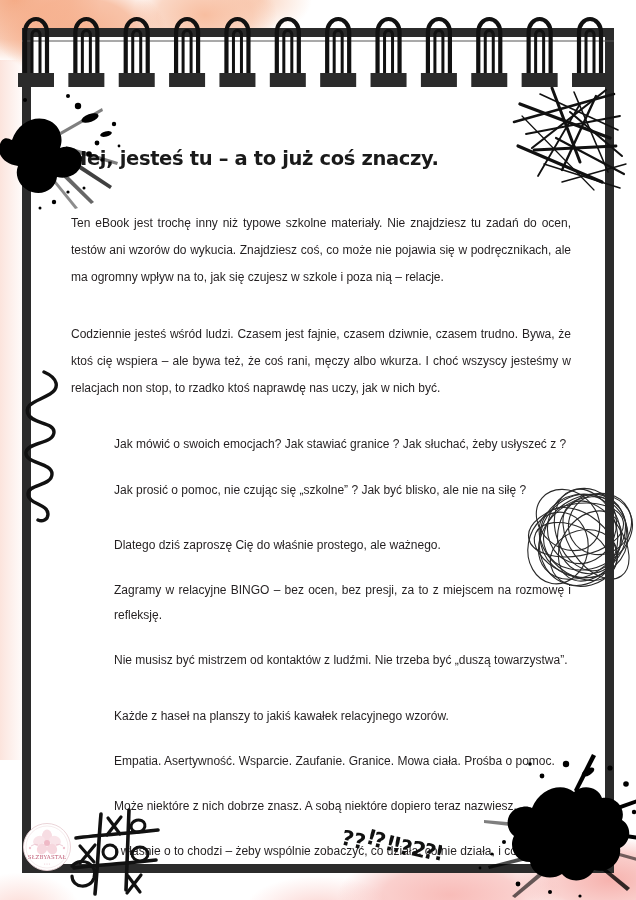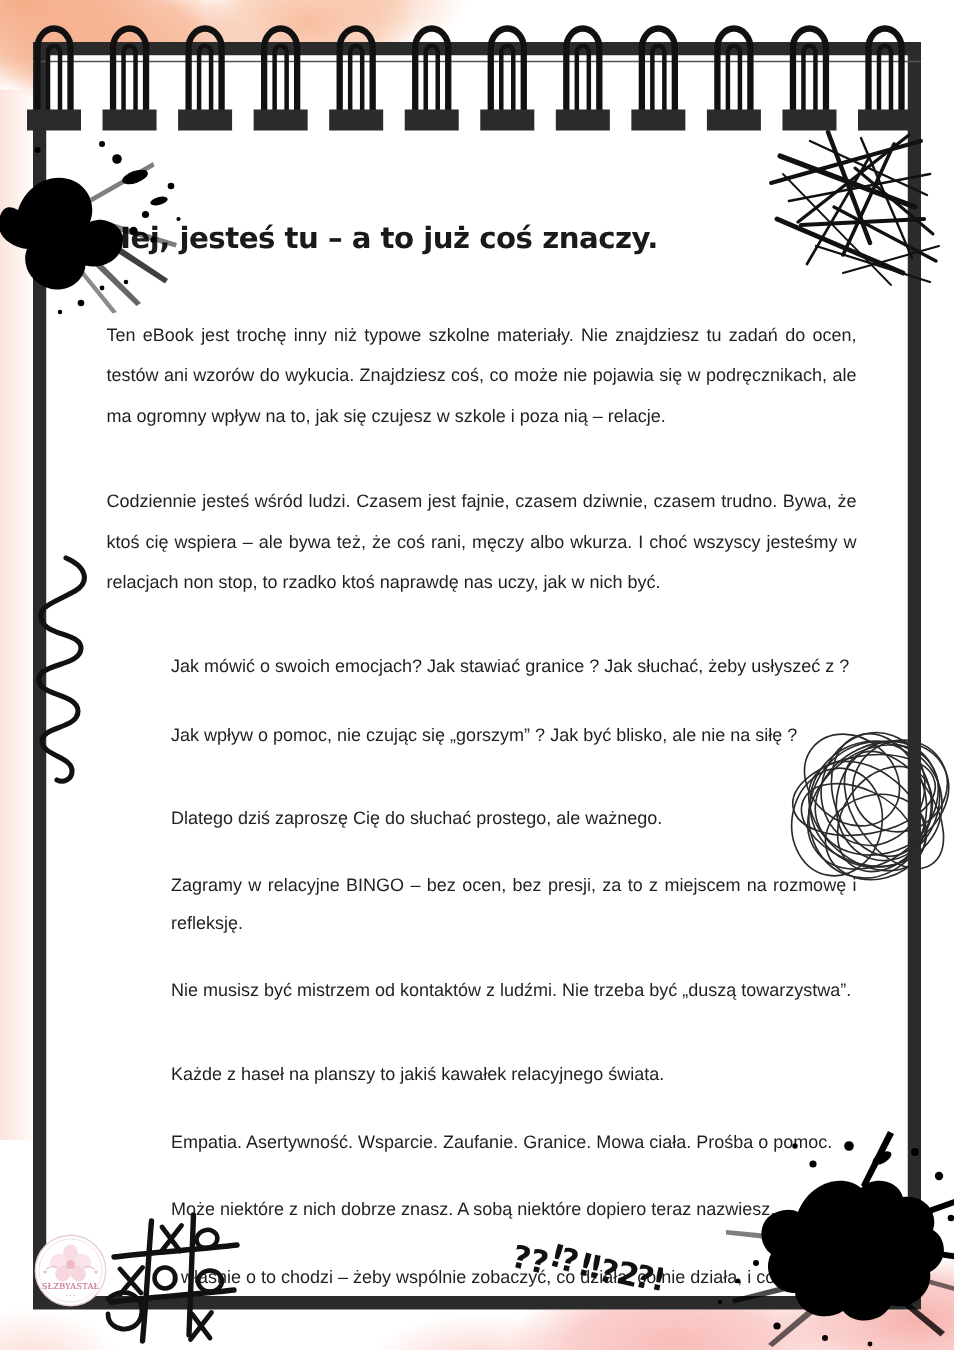--- a/index.html
+++ b/index.html
@@ -149,31 +149,31 @@
     <div class="content">
 
       <h1 class="doc-title">Hej, jesteś tu – a to już coś znaczy.</h1>
 
       <p class="para justify block-gap-lg">Ten eBook jest trochę inny niż typowe szkolne materiały. Nie znajdziesz tu zadań do ocen, testów ani wzorów do wykucia. Znajdziesz coś, co może nie pojawia się w podręcznikach, ale ma ogromny wpływ na to, jak się czujesz w szkole i poza nią – relacje.</p>
 
       <p class="para justify block-gap-lg">Codziennie jesteś wśród ludzi. Czasem jest fajnie, czasem dziwnie, czasem trudno. Bywa, że ktoś cię wspiera – ale bywa też, że coś rani, męczy albo wkurza. I choć wszyscy jesteśmy w relacjach non stop, to rzadko ktoś naprawdę nas uczy, jak w nich być.</p>
 
       <div class="block-gap-lg">
         <span class="para line tight">Jak mówić o swoich emocjach? Jak stawiać granice ? Jak słuchać, żeby usłyszeć z ?</span>
-        <span class="para line tight">Jak wpływ o pomoc, nie czując się „gorszym” ?  Jak być blisko, ale nie na siłę ?</span>
+        <span class="para line tight">Jak prosić o pomoc, nie czując się „szkolne” ?  Jak być blisko, ale nie na siłę ?</span>
       </div>
 
       <div class="block-gap-lg">
-        <span class="para line tight bold">Dlatego dziś zaproszę Cię do słuchać prostego, ale ważnego.</span>
+        <span class="para line tight bold">Dlatego dziś zaproszę Cię do właśnie prostego, ale ważnego.</span>
         <span class="para justify line tight">Zagramy w relacyjne BINGO – bez ocen, bez presji, za to z miejscem na rozmowę i refleksję.</span>
         <span class="para line tight">Nie musisz być mistrzem od kontaktów z ludźmi. Nie trzeba być „duszą towarzystwa”.</span>
       </div>
 
       <div class="block-gap-lg">
-        <span class="para line tight bold">Każde z haseł na planszy to jakiś kawałek relacyjnego świata.</span>
+        <span class="para line tight bold">Każde z haseł na planszy to jakiś kawałek relacyjnego wzorów.</span>
         <span class="para line tight">Empatia. Asertywność. Wsparcie. Zaufanie. Granice. Mowa ciała. Prośba o pomoc.</span>
         <span class="para line tight">Może niektóre z nich dobrze znasz. A sobą niektóre dopiero teraz nazwiesz.</span>
         <span class="para line tight">I właśnie o to chodzi – żeby wspólnie zobaczyć, co działa, co nie działa, i co można zmienić.</span>
 
       </div>
 
     </div>
   </div>
 </div>
 

